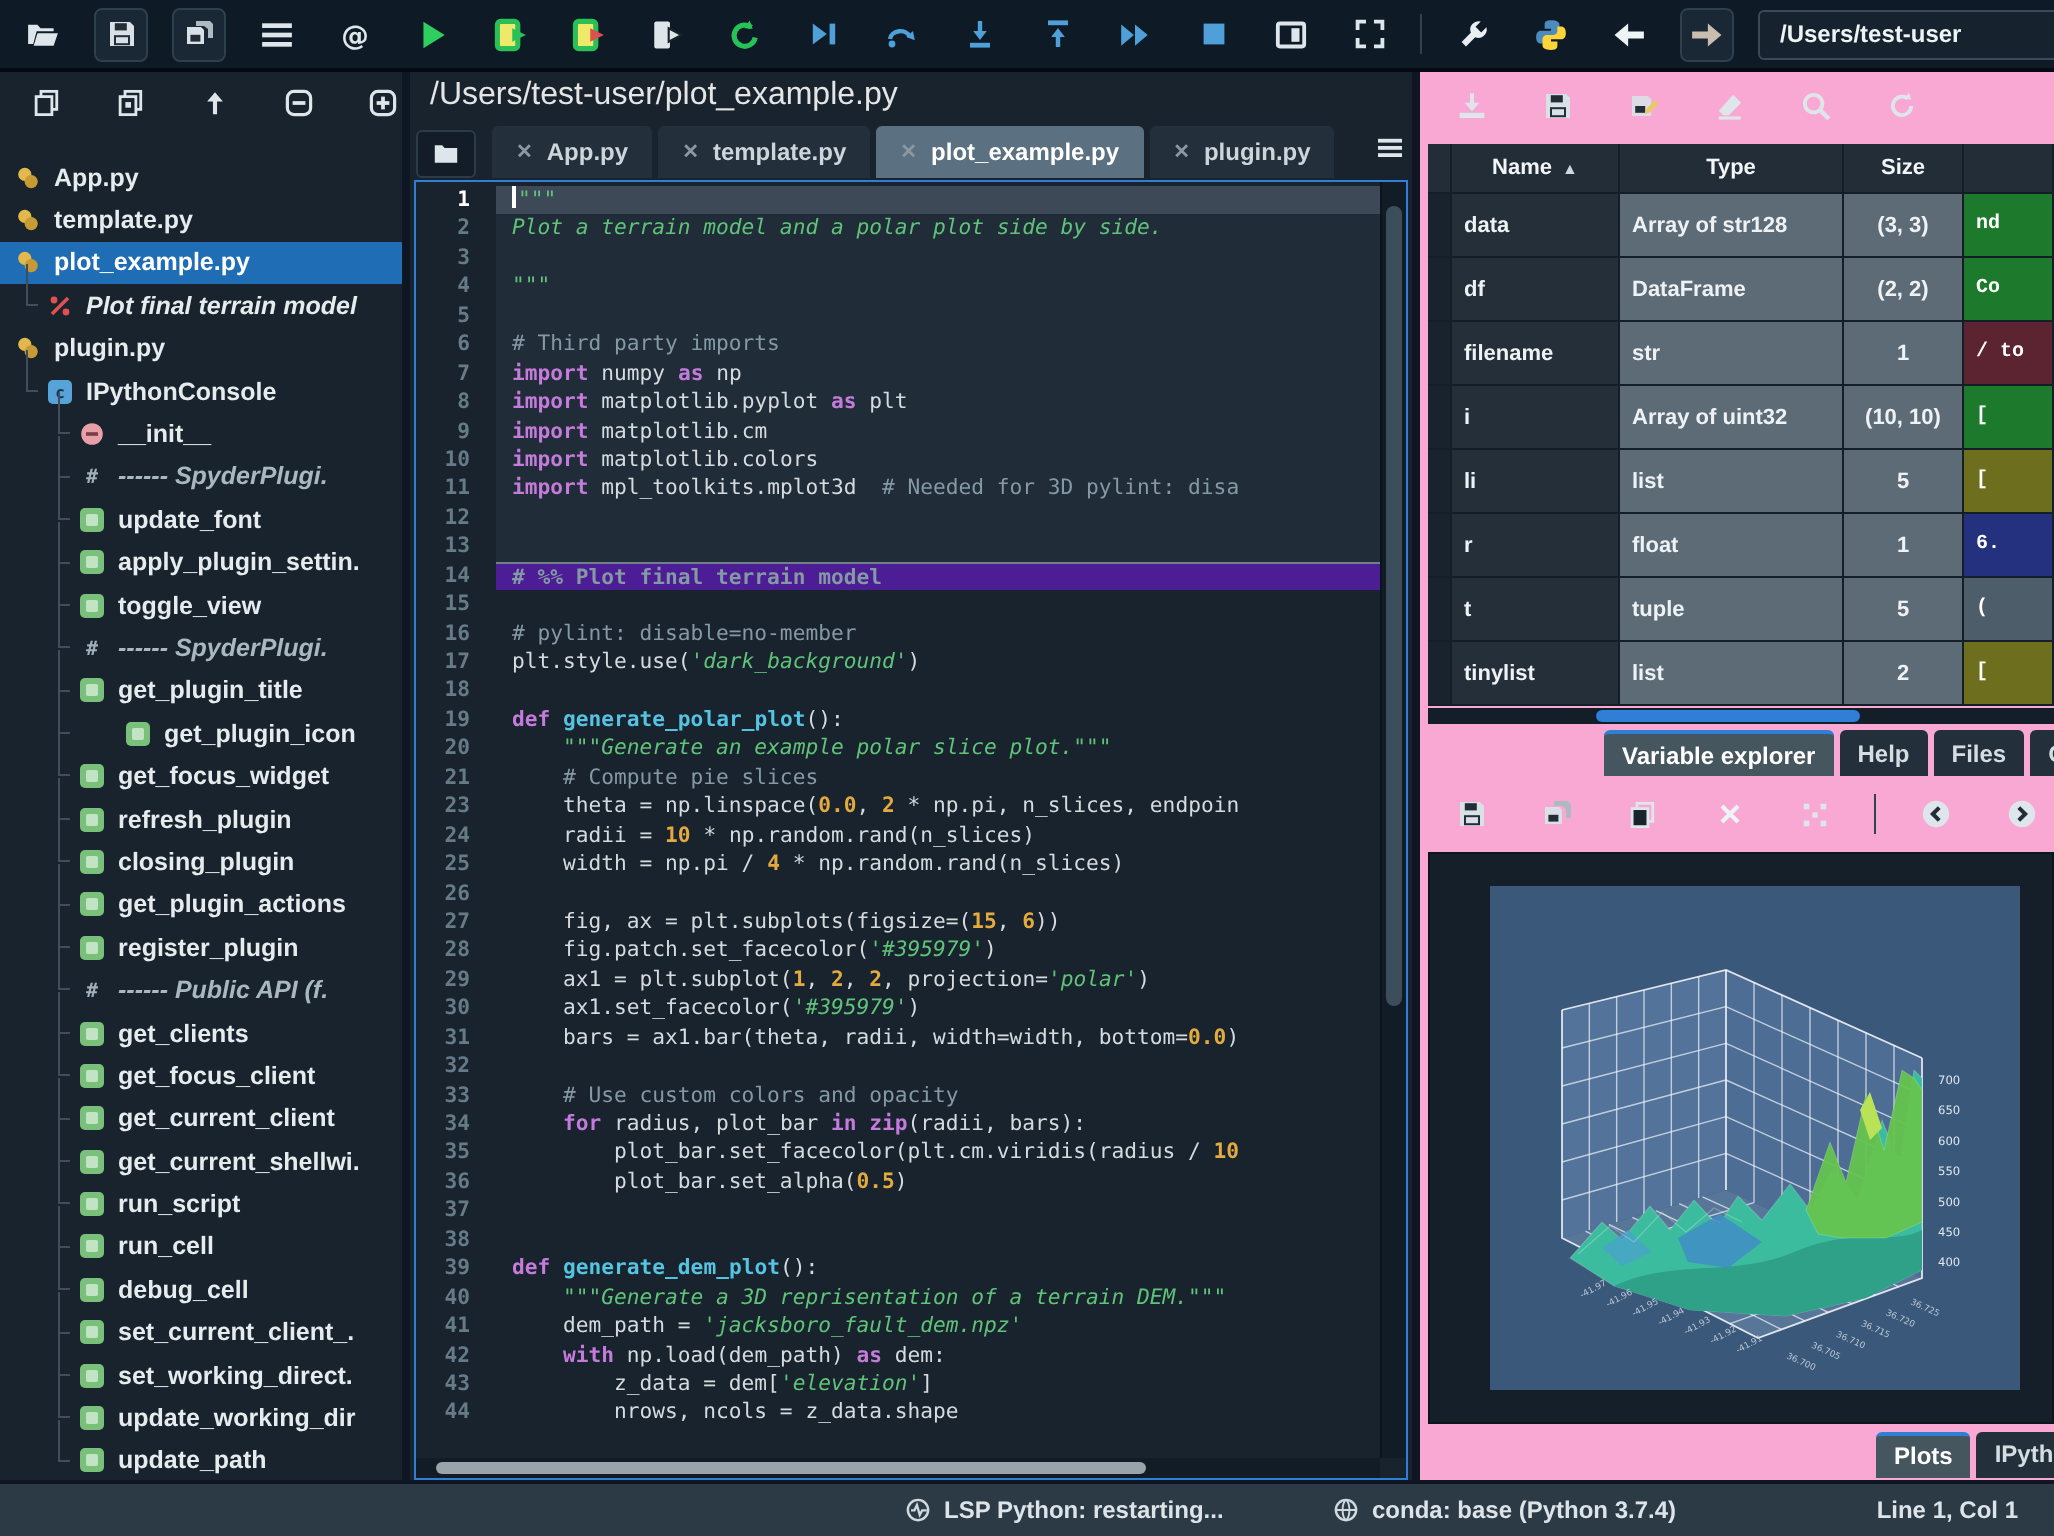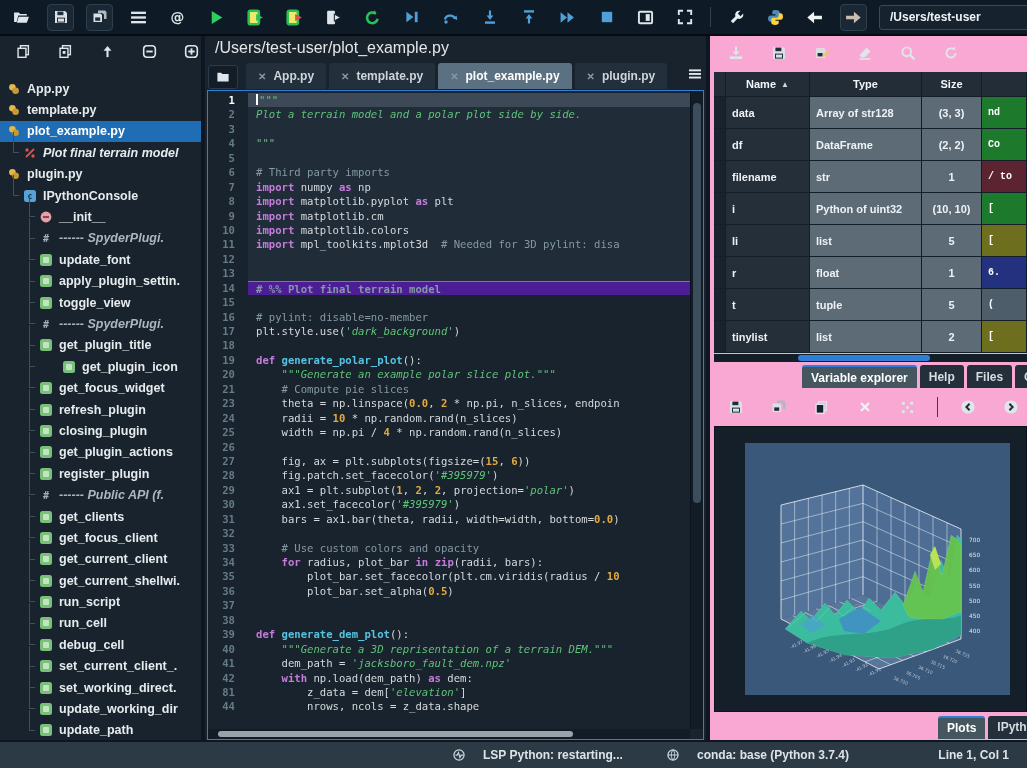--- a/index.html
+++ b/index.html
@@ -75,21 +75,21 @@
 .tabrow{position:absolute;left:0;right:0;display:flex;gap:3px;align-items:center;overflow:hidden}
 .ve-tabs{top:328px;height:25px;padding-left:92px}
 .ptab{height:23px;padding:0 9px;background:#232f3a;border-radius:3px 3px 0 0;font-size:12px;font-weight:bold;color:#d6dde2;display:flex;align-items:center;cursor:pointer;white-space:nowrap;flex:0 0 auto}
 .ptab.active{background:#45565f;border-top:2px solid #2f7fd6;color:#fff}
 .plots-toolbar{top:354px;height:34px}
 .plot-area{position:absolute;left:4px;right:0;top:390px;height:286px;background:#151f29;border:1px solid #0d141b}
 .figure{position:absolute;left:30px;top:16px;width:265px;height:252px;background:#3a587a}
 .plots-tabs{top:678px;height:26px;padding-left:228px}
 
 .statusbar{position:absolute;left:0;right:0;bottom:0;height:28px;background:#2c3a46;border-top:2px solid #0d1622;font-size:12px;font-weight:bold;color:#dde4e9}
-.sitem{position:absolute;top:0;height:26px;display:flex;align-items:center;gap:17px;white-space:nowrap}
+.sitem{position:absolute;top:0;height:26px;display:flex;align-items:center;gap:6px;white-space:nowrap}
 </style>
 </head>
 <body>
 
 <div class="app">
   <div class="main-toolbar">
       <button class="tbtn">
         <span class="icon">
           <svg viewBox="0 0 16 16" width="17" height="17">
             <path d="M1 3.2h4.4l1.4 1.6H13v1.4H5l-1.6 6H1z" fill="#dfe6eb"></path>
@@ -679,21 +679,21 @@
           <div class="line "><span class="ln">33</span><span class="lc"><span class="tok-c">    # Use custom colors and opacity</span></span></div>
           <div class="line "><span class="ln">34</span><span class="lc"><span class="tok-p">    </span><span class="tok-k">for</span><span class="tok-p"> radius, plot_bar </span><span class="tok-k">in</span><span class="tok-p"> </span><span class="tok-b">zip</span><span class="tok-p">(radii, bars):</span></span></div>
           <div class="line "><span class="ln">35</span><span class="lc"><span class="tok-p">        plot_bar.set_facecolor(plt.cm.viridis(radius / </span><span class="tok-n">10</span></span></div>
           <div class="line "><span class="ln">36</span><span class="lc"><span class="tok-p">        plot_bar.set_alpha(</span><span class="tok-n">0.5</span><span class="tok-p">)</span></span></div>
           <div class="line "><span class="ln">37</span><span class="lc"></span></div>
           <div class="line "><span class="ln">38</span><span class="lc"></span></div>
           <div class="line "><span class="ln">39</span><span class="lc"><span class="tok-k">def</span><span class="tok-p"> </span><span class="tok-f">generate_dem_plot</span><span class="tok-p">():</span></span></div>
           <div class="line "><span class="ln">40</span><span class="lc"><span class="tok-d">    """Generate a 3D reprisentation of a terrain DEM."""</span></span></div>
           <div class="line "><span class="ln">41</span><span class="lc"><span class="tok-p">    dem_path = </span><span class="tok-s">'jacksboro_fault_dem.npz'</span></span></div>
           <div class="line "><span class="ln">42</span><span class="lc"><span class="tok-p">    </span><span class="tok-k">with</span><span class="tok-p"> np.load(dem_path) </span><span class="tok-k">as</span><span class="tok-p"> dem:</span></span></div>
-          <div class="line "><span class="ln">81</span><span class="lc"><span class="tok-p">        z_data = dem[</span><span class="tok-s">'elevation'</span><span class="tok-p">]</span></span></div>
+          <div class="line "><span class="ln">43</span><span class="lc"><span class="tok-p">        z_data = dem[</span><span class="tok-s">'elevation'</span><span class="tok-p">]</span></span></div>
           <div class="line "><span class="ln">44</span><span class="lc"><span class="tok-p">        nrows, ncols = z_data.shape</span></span></div>
         </div>
       <div class="vscroll">
           <div class="vthumb"></div>
         </div>
       <div class="hscroll">
           <div class="hthumb"></div>
         </div>
     </div>
   </div>
@@ -778,21 +778,21 @@
         <div class="vrow">
    <span class="vcell c0"></span>
    <span class="vcell c1">filename</span>
    <span class="vcell c2">str</span>
    <span class="vcell c3">1</span>
    <span class="vcell c4" style="background:#5c2330;color:#fff">/ to</span>
         </div>
         <div class="vrow">
    <span class="vcell c0"></span>
    <span class="vcell c1">i</span>
-   <span class="vcell c2">Python of uint32</span>
+   <span class="vcell c2">Array of uint32</span>
    <span class="vcell c3">(10, 10)</span>
    <span class="vcell c4" style="background:#1d7a2c;color:#fff">[</span>
         </div>
         <div class="vrow">
    <span class="vcell c0"></span>
    <span class="vcell c1">li</span>
    <span class="vcell c2">list</span>
    <span class="vcell c3">5</span>
    <span class="vcell c4" style="background:#6e6e1f;color:#fff">[</span>
         </div>

